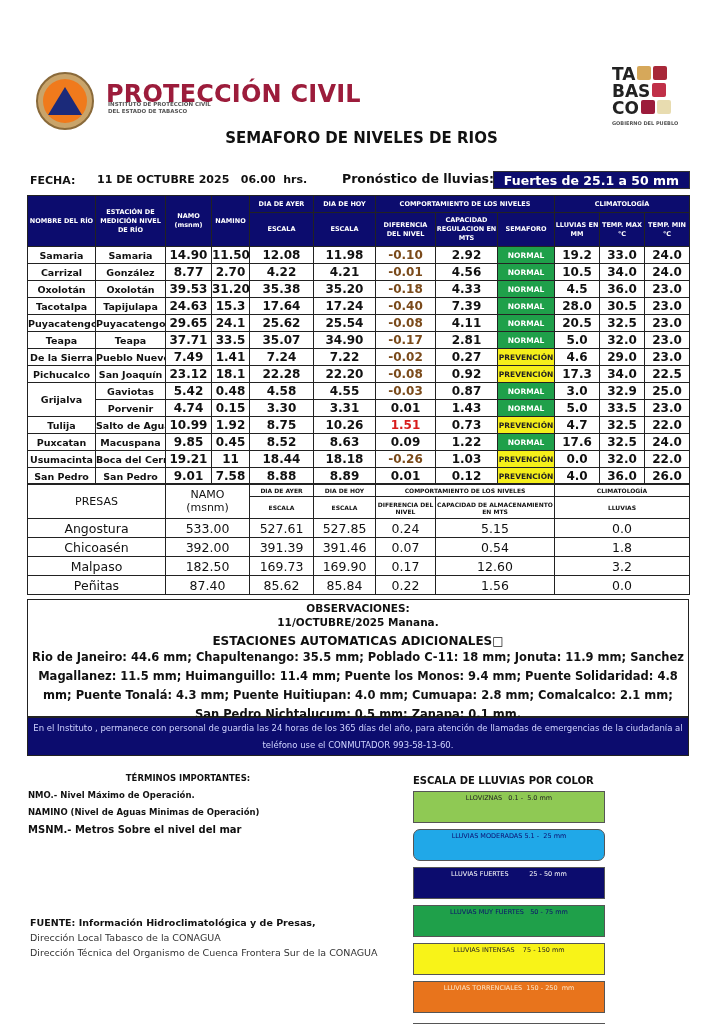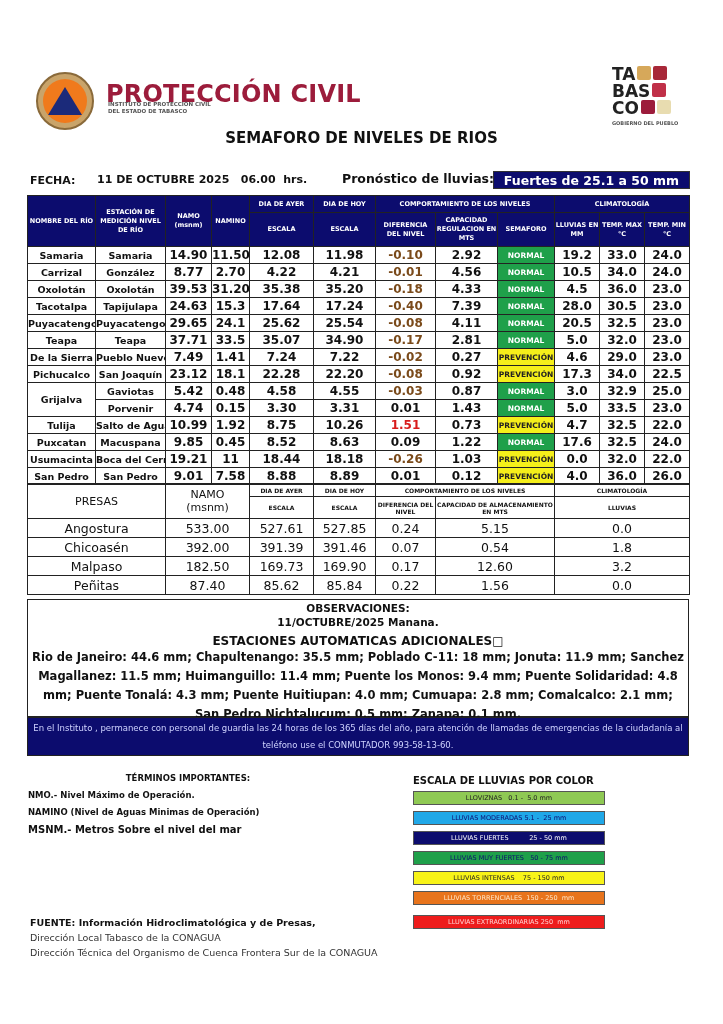--- a/index.html
+++ b/index.html
@@ -37,21 +37,21 @@
 .obs .t1{font-size:10.5px;margin-top:2px;line-height:12px}
 .obs .t3{font-size:12px;margin-top:6px}
 .obs .body{font-size:11.5px;line-height:19px;padding:0 4px}
 .footer-note{left:27px;top:717px;width:662px;height:39px;background:#0c0c6e;color:#cfd3ff;font-size:8.5px;text-align:center;line-height:17px;padding-top:2px;border:1px solid #222}
 .terms{left:28px;top:773px;width:330px}
 .terms .h{font-size:8.5px;font-weight:bold;text-align:center;margin-left:-10px}
 .terms .i{font-size:8.5px;font-weight:bold;margin-top:7px}
 .terms .i.big{font-size:10px}
 .escala{left:413px;top:775px;width:192px}
 .escala .h{font-size:10px;font-weight:bold;margin-bottom:5px}
-.escala .bar{height:14px;margin-bottom:6px;border:1px solid #555;font-size:6.5px;text-align:center;line-height:12px}
+.escala .bar{height:32px;margin-bottom:6px;border:1px solid #555;font-size:6.5px;text-align:center;line-height:12px}
 .fuente{left:30px;top:915px;font-size:9.5px;line-height:15px}
 .fuente .b{font-weight:bold}
 .fuente .n{color:#333}
 </style>
 </head>
 <body>
 
 <div class="abs logo-pc">
   <div class="inner">
       <div class="tri"></div>
@@ -388,21 +388,21 @@
   <div class="h">TÉRMINOS IMPORTANTES:</div>
   <div class="i">NMO.- Nivel Máximo de Operación.</div>
   <div class="i">NAMINO (Nivel de Aguas Minimas de Operación)</div>
   <div class="i big">MSNM.- Metros Sobre el nivel del mar</div>
 </div>
 
 <div class="abs escala">
   <div class="h">ESCALA DE LLUVIAS POR COLOR</div>
   <div id="escala-bars">
       <div class="bar" style="background: rgb(143, 201, 84); color: rgb(34, 34, 34); white-space: pre;">LLOVIZNAS   0.1 -  5.0 mm</div>
-      <div class="bar" style="background: rgb(32, 168, 232); color: rgb(12, 12, 110); white-space: pre;">LLUVIAS MODERADAS 5.1 -  25 mm</div>
+      <div class="bar" style="background: rgb(32, 168, 232); color: rgb(12, 12, 110); white-space: pre; border-radius: 7px;">LLUVIAS MODERADAS 5.1 -  25 mm</div>
       <div class="bar" style="background: rgb(12, 12, 110); color: rgb(255, 255, 255); white-space: pre;">LLUVIAS FUERTES          25 - 50 mm</div>
       <div class="bar" style="background: rgb(31, 160, 74); color: rgb(12, 12, 110); white-space: pre;">LLUVIAS MUY FUERTES   50 - 75 mm</div>
       <div class="bar" style="background: rgb(248, 243, 24); color: rgb(34, 34, 34); white-space: pre;">LLUVIAS INTENSAS    75 - 150 mm</div>
       <div class="bar" style="background: rgb(232, 116, 28); color: rgb(255, 231, 200); white-space: pre;">LLUVIAS TORRENCIALES  150 - 250  mm</div>
       <div class="bar" style="background: rgb(238, 28, 28); color: rgb(255, 214, 214); white-space: pre; margin-top: 10px;">LLUVIAS EXTRAORDINARIAS 250  mm</div>
     </div>
 </div>
 
 <div class="abs fuente">
   <div class="b">FUENTE: Información Hidroclimatológica y de Presas,</div>

